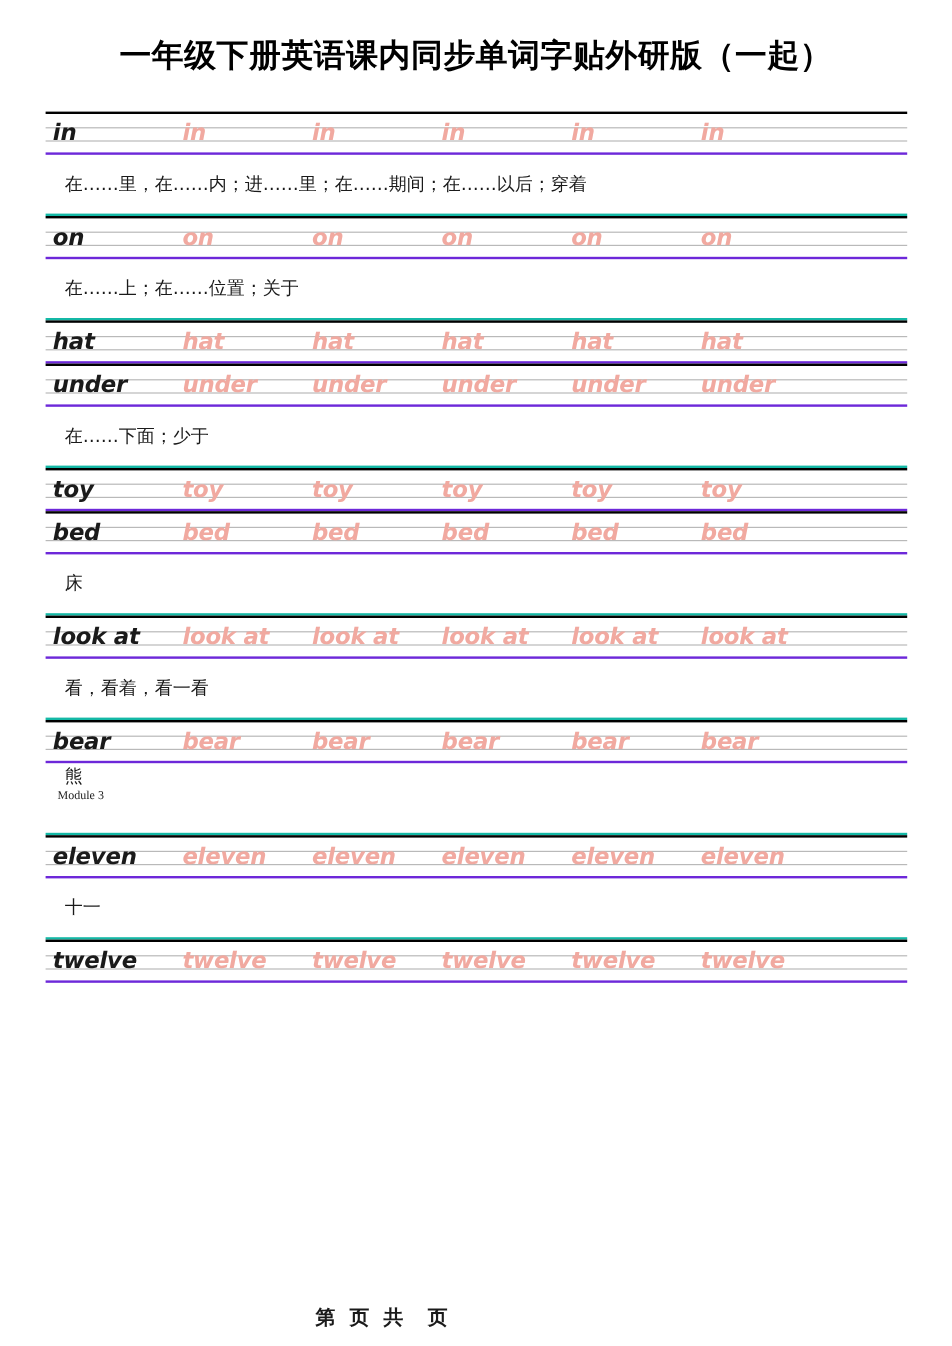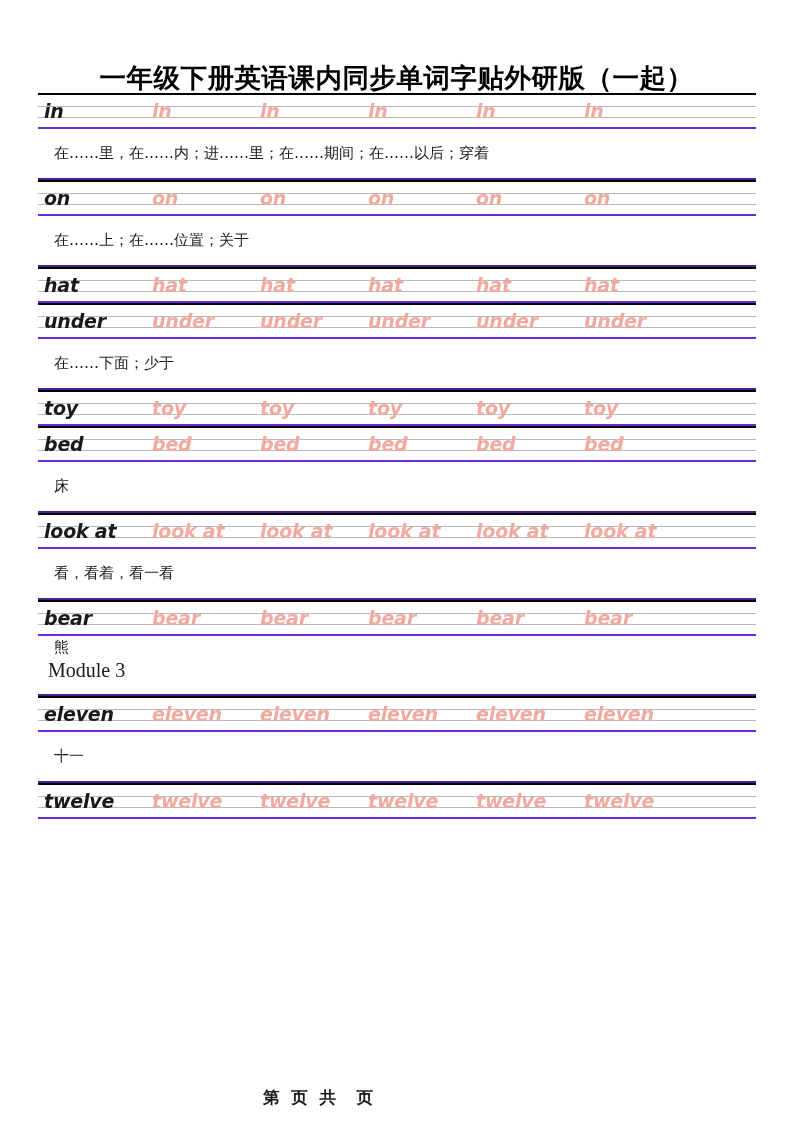--- a/index.html
+++ b/index.html
@@ -30,21 +30,20 @@
     left: 0;
     top: 28px;
     width: 793px;
     text-align: center;
     font-family: "DejaVu Sans", "Liberation Sans", sans-serif;
     font-size: 26.5px;
     font-weight: 700;
     letter-spacing: 0.5px;
     color: #000000;
     white-space: nowrap;
-    margin-top: 32px;
   }
 
   
   .sheet {
     position: absolute;
     left: 38px;
     top: 93px;
     width: 718px;
   }
 
@@ -87,21 +86,21 @@
     line-height: 1;
     white-space: nowrap;
     letter-spacing: -0.2px;
   }
   .word-cell.solid  { color: #1a1a1a; }
   .word-cell.traced { color: #f1a9a0; font-weight: 700; }
 
   .meaning-row {
     position: relative;
     height: 51px;
-    border-bottom: 2px solid #4c1d95;
+    border-bottom: 2px solid #14b8a6;
     box-sizing: border-box;
     display: flex;
     flex-direction: column;
     justify-content: center;
     padding-left: 10px;
   }
   .meaning-row.with-module {
     height: 60px;
     justify-content: flex-start;
     padding-top: 2px;
@@ -109,21 +108,21 @@
   .meaning-text {
     font-family: "DejaVu Sans", "Liberation Sans", sans-serif;
     font-size: 15px;
     color: #1a1a1a;
     line-height: 1.25;
     white-space: nowrap;
     padding-left: 6px;
   }
   .module-text {
     font-family: "Liberation Serif", "DejaVu Serif", serif;
-    font-size: 20px;
+    font-size: 10px;
     color: #1a1a1a;
     line-height: 1.2;
     margin-top: 1px;
     padding-left: 0px;
     white-space: nowrap;
   }
 
   
   .footer {
     position: absolute;

